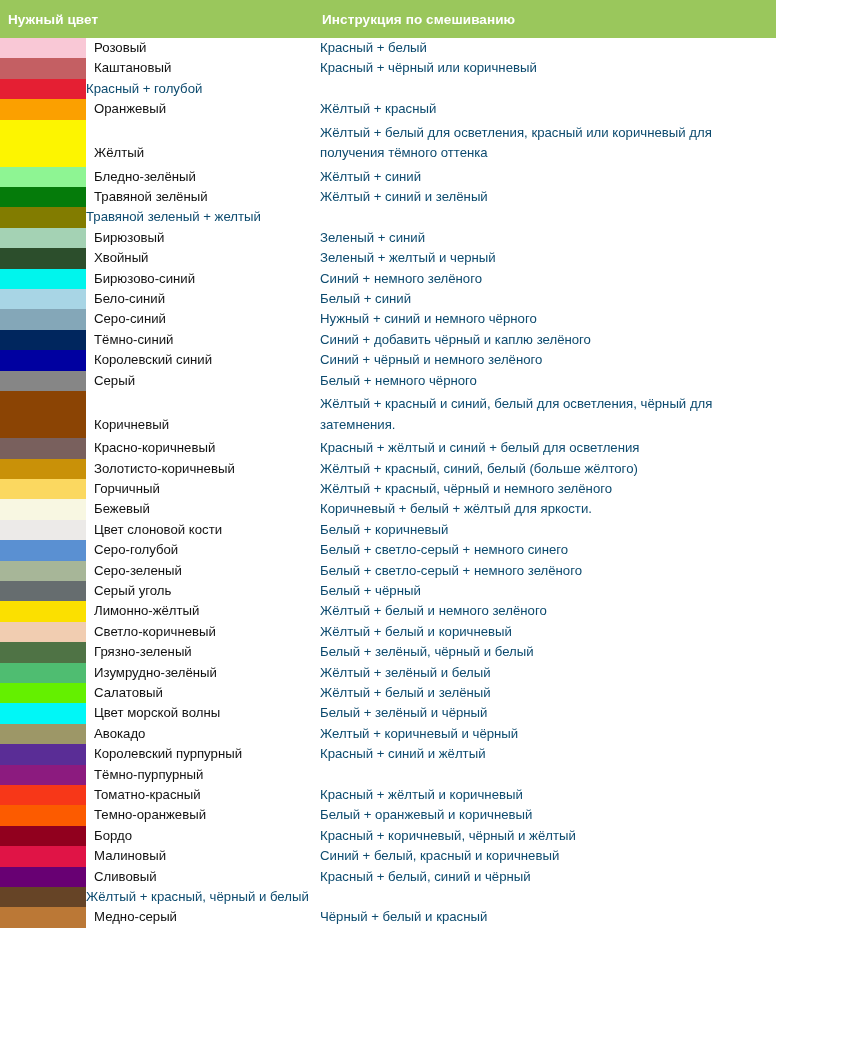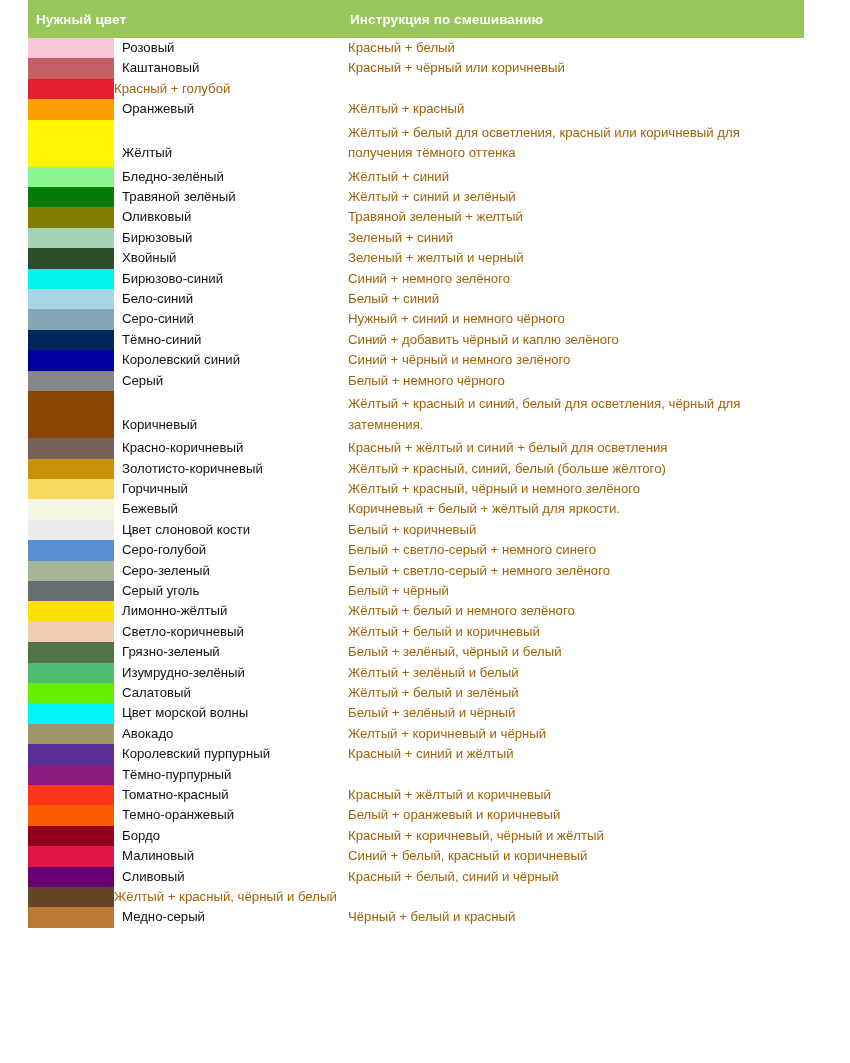--- a/index.html
+++ b/index.html
@@ -14,21 +14,20 @@
     color: #1a1a1a;
     -webkit-font-smoothing: antialiased;
   }
 
   .sheet {
     width: 776px;
     min-height: 1063px;
     background: #ffffff;
     position: relative;
     overflow: hidden;
-    margin-left: 28px;
   }
 
   
   .table-header {
     display: flex;
     align-items: center;
     height: 38px;
     background: #9ac košik;
   }
   .table-header {
@@ -88,21 +87,21 @@
     padding-bottom: 3px;
   }
 
   .cell-instr {
     flex: 1 1 auto;
     font-size: 13.2px;
     line-height: 20.4px;
     padding-left: 0px;
     padding-right: 12px;
     box-sizing: border-box;
-    color: #a16207;
+    color: #0c4a6e;
     display: flex;
     align-items: flex-start;
   }
   .row.tall .cell-instr {
     align-items: flex-start;
     padding-top: 3px;
   }
   .cell-instr span { display: block; }
 </style>
 </head>
@@ -160,21 +159,20 @@
       </div>
       <div class="row">
         <div class="swatch" style="background: rgb(5, 123, 10);"></div>
         <div class="cell-name">Травяной зелёный</div>
         <div class="cell-instr">
           <span>Жёлтый + синий и зелёный</span>
         </div>
       </div>
       <div class="row">
         <div class="swatch" style="background: rgb(130, 124, 0);"></div>
-        <div class="cell-name">Оливковый</div>
         <div class="cell-instr">
           <span>Травяной зеленый + желтый</span>
         </div>
       </div>
       <div class="row">
         <div class="swatch" style="background: rgb(164, 210, 180);"></div>
         <div class="cell-name">Бирюзовый</div>
         <div class="cell-instr">
           <span>Зеленый + синий</span>
         </div>

